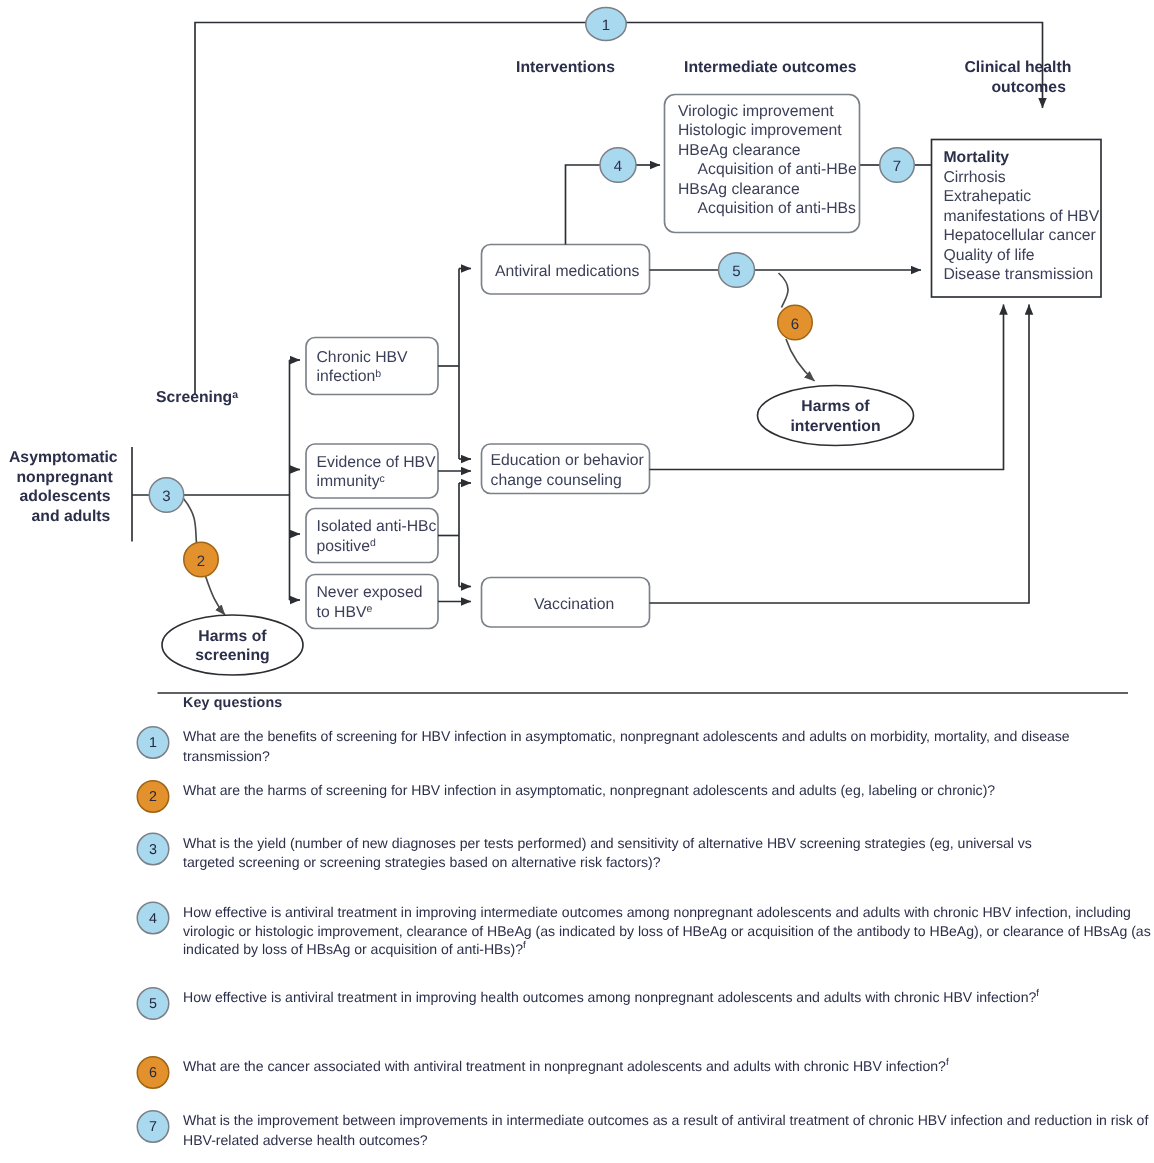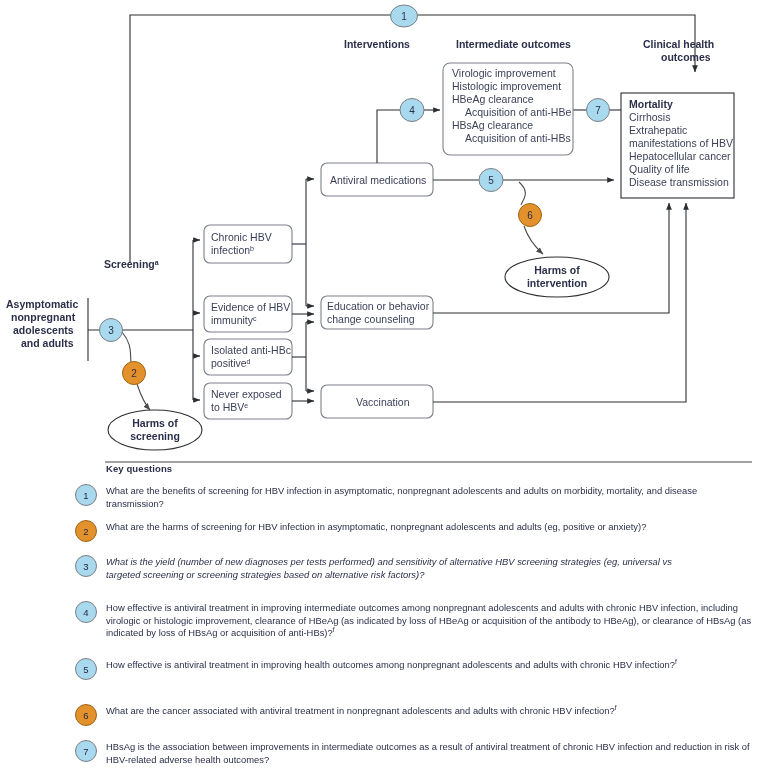--- a/index.html
+++ b/index.html
@@ -31,21 +31,21 @@
   .rbox{fill:#ffffff;stroke:#7c8089;stroke-width:1.1;}
   .sqbox{fill:#ffffff;stroke:#2b2f33;stroke-width:1.1;}
   .oval{fill:#ffffff;stroke:#2b2f33;stroke-width:1.1;}
   .ln{stroke:#2b2f33;stroke-width:1.1;fill:none;}
   .lnc{stroke:#4a4a4a;stroke-width:1.1;fill:none;}
   .kqcirc-blue{fill:#a9d9ef;stroke:#7b7f86;stroke-width:1;}
   .kqcirc-orange{fill:#e3912c;stroke:#9d6515;stroke-width:1;}
 
   
   #legend{
-    position:absolute;left:0;top:455px;width:654px;height:320px;
+    position:absolute;left:16px;top:455px;width:654px;height:320px;
   }
   #kq-title{
     position:absolute;left:106px;top:8px;
     font-size:9.5px;font-weight:bold;color:#2b2f4a;letter-spacing:.1px;
   }
   .kq-row{position:absolute;left:75px;width:690px;}
   .kq-bubble{
     position:absolute;left:0;top:0;width:22px;height:22px;border-radius:50%;
     box-sizing:border-box;display:flex;align-items:center;justify-content:center;
     font-size:9.5px;color:#23293f;
@@ -272,42 +272,42 @@
   <div id="legend">
     <div id="kq-title">Key questions</div>
 
     <div class="kq-row" style="top:29px;">
       <div class="kq-bubble blue">1</div>
       <div class="kq-text">What are the benefits of screening for HBV infection in asymptomatic, nonpregnant adolescents and adults on morbidity, mortality, and disease transmission?</div>
     </div>
 
     <div class="kq-row" style="top:65px;">
       <div class="kq-bubble orange">2</div>
-      <div class="kq-text">What are the harms of screening for HBV infection in asymptomatic, nonpregnant adolescents and adults (eg, positive or anxiety)?</div>
+      <div class="kq-text">What are the harms of screening for HBV infection in asymptomatic, nonpregnant adolescents and adults (eg, labeling or chronic)?</div>
     </div>
 
     <div class="kq-row" style="top:100px;">
       <div class="kq-bubble blue">3</div>
-      <div class="kq-text" style="width:600px;font-style:italic;">What is the yield (number of new diagnoses per tests performed) and sensitivity of alternative HBV screening strategies (eg, universal vs targeted screening or screening strategies based on alternative risk factors)?</div>
+      <div class="kq-text" style="width:600px;">What is the yield (number of new diagnoses per tests performed) and sensitivity of alternative HBV screening strategies (eg, universal vs targeted screening or screening strategies based on alternative risk factors)?</div>
     </div>
 
     <div class="kq-row" style="top:146px;">
       <div class="kq-bubble blue">4</div>
       <div class="kq-text"><span>How effective is antiviral treatment in improving intermediate outcomes among nonpregnant adolescents and adults with chronic HBV infection, including virologic or histologic improvement, clearance of HBeAg (as indicated by loss of HBeAg or acquisition of the antibody to HBeAg), or clearance of HBsAg (as indicated by loss of HBsAg or acquisition of anti-HBs)?</span><sup>f</sup></div>
     </div>
 
     <div class="kq-row" style="top:203px;">
       <div class="kq-bubble blue">5</div>
       <div class="kq-text" style="width:585px;"><span>How effective is antiviral treatment in improving health outcomes among nonpregnant adolescents and adults with chronic HBV infection?</span><sup>f</sup></div>
     </div>
 
     <div class="kq-row" style="top:249px;">
       <div class="kq-bubble orange">6</div>
       <div class="kq-text"><span>What are the cancer associated with antiviral treatment in nonpregnant adolescents and adults with chronic HBV infection?</span><sup>f</sup></div>
     </div>
 
     <div class="kq-row" style="top:285px;">
       <div class="kq-bubble blue">7</div>
-      <div class="kq-text">HBsAg is the association between improvements in intermediate outcomes as a result of antiviral treatment of chronic HBV infection and reduction in risk of HBV-related adverse health outcomes?</div>
+      <div class="kq-text">What is the improvement between improvements in intermediate outcomes as a result of antiviral treatment of chronic HBV infection and reduction in risk of HBV-related adverse health outcomes?</div>
     </div>
   </div>
 
 </div>
 
 </body></html>

